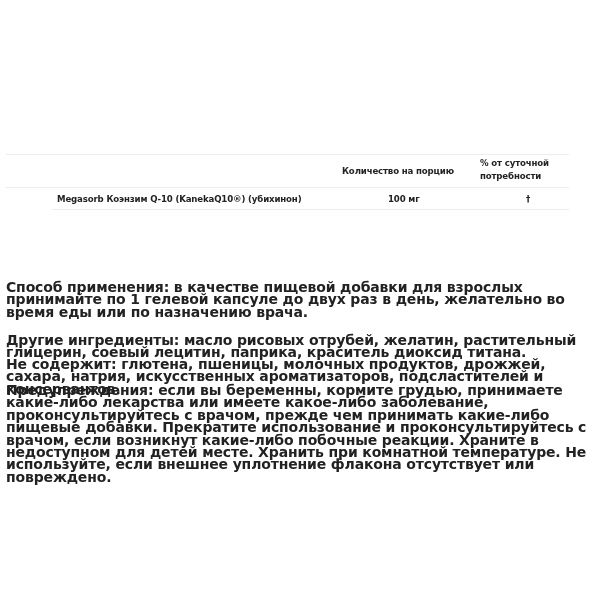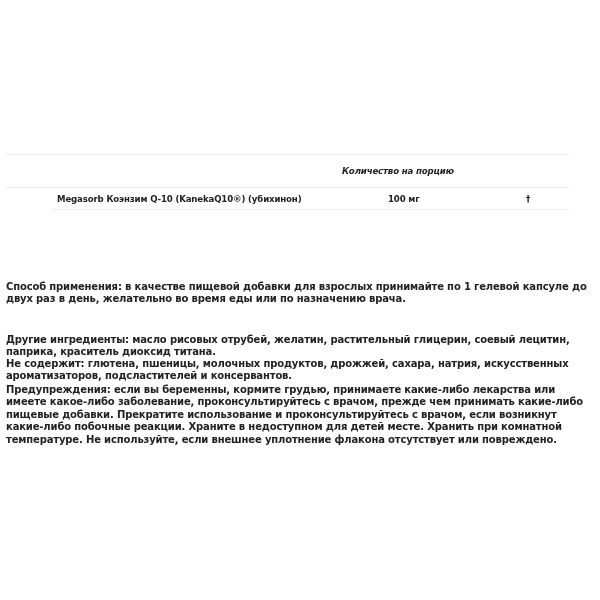--- a/index.html
+++ b/index.html
@@ -35,21 +35,20 @@
       line-height: 21.5px;
       padding-left: 5px;
     }
     .row.header {
       height: 33px;
     }
     .row.header .c2 {
       position: absolute;
       left: 336px;
       top: 11px;
-      font-style: italic;
     }
     .row.header .c3 {
       position: absolute;
       left: 474px;
       top: 2px;
       line-height: 12.5px;
       width: 80px;
     }
     .row.item {
       height: 22px;
@@ -61,36 +60,37 @@
     .row.item .c3 { position: absolute; left: 474px; }
     .row.note {
       height: 21px;
       line-height: 21px;
       padding-left: 5px;
     }
     .text-block {
       position: absolute;
       left: 6px;
       width: 590px;
-      font-size: 10px;
+      font-size: 14px;
       letter-spacing: -0.15px;
       line-height: 12.4px;
       color: #222222;
     }
     #usage { top: 281px; }
     #ingredients { top: 334px; }
     #free-from { top: 358px; }
     #warnings { top: 384px; }
   </style>
 </head>
 <body>
 
 <div class="facts">
   <div class="row header">
     <span class="c2">Количество на порцию</span>
+    <span class="c3">% от суточной потребности</span>
   </div>
   <div class="row item">
     <span class="c1">Megasorb Коэнзим Q-10 (KanekaQ10®) (убихинон)</span>
     <span class="c2">100 мг</span>
     <span class="c3">†</span>
   </div>
 </div>
 
 <div class="text-block" id="usage">Способ применения: в качестве пищевой добавки для взрослых принимайте по 1 гелевой капсуле   до двух раз в день, желательно во время еды или по назначению врача.</div>
 <div class="text-block" id="ingredients">Другие ингредиенты: масло рисовых отрубей, желатин, растительный глицерин, соевый лецитин, паприка, краситель диоксид титана.</div>

